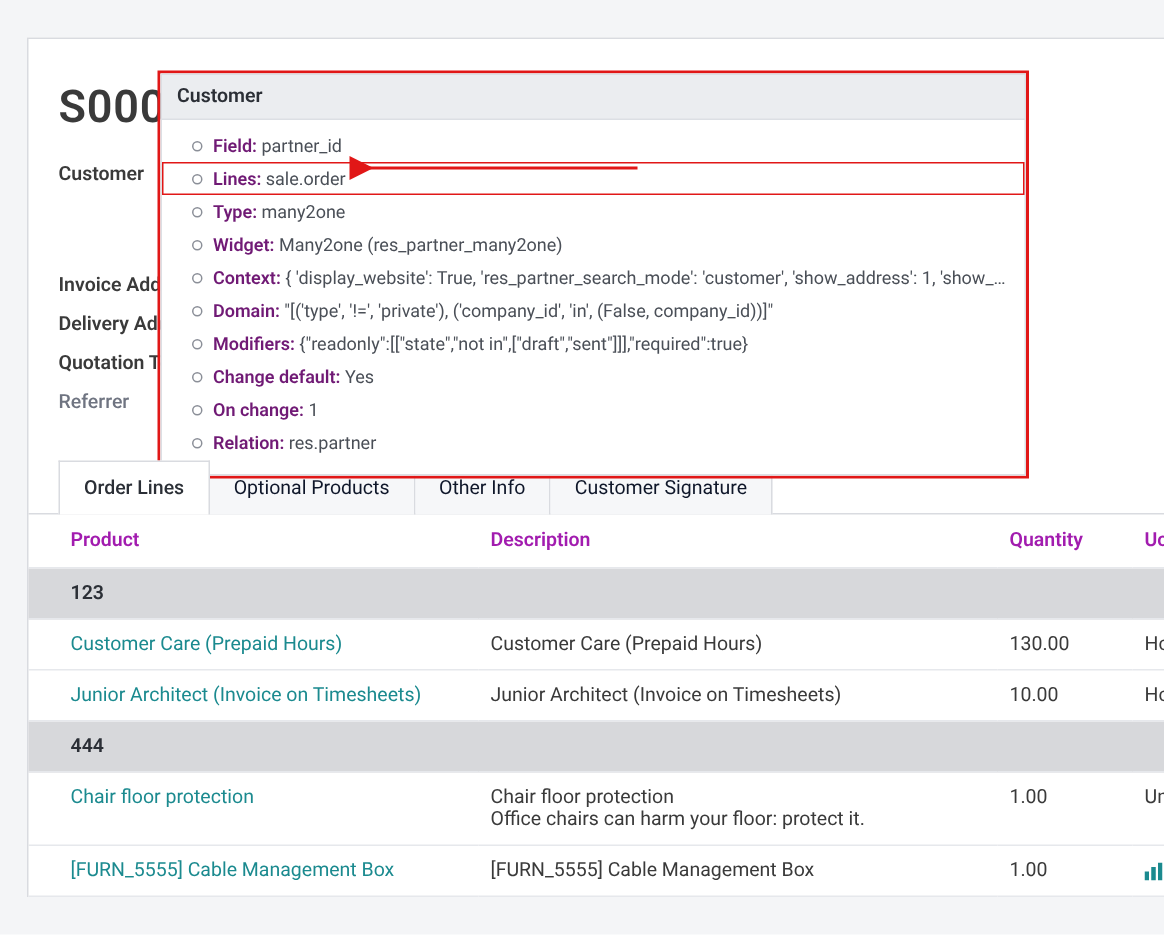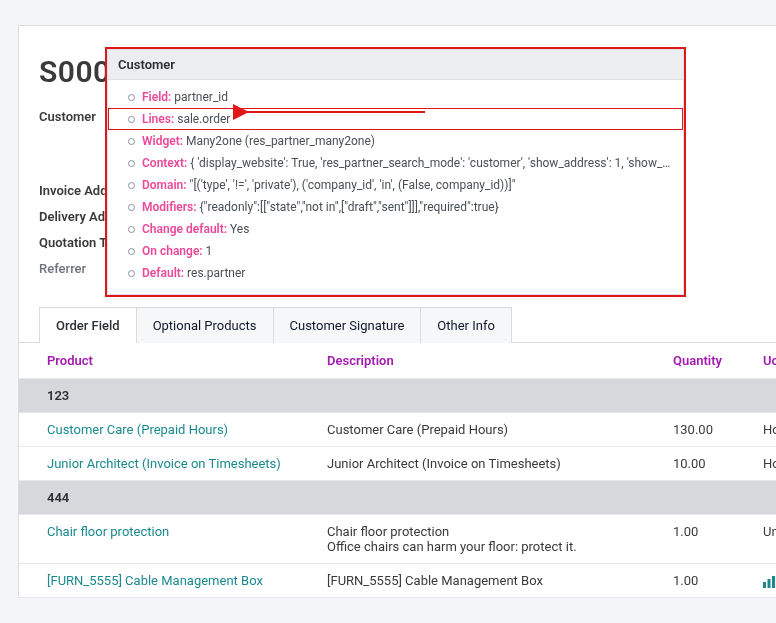--- a/index.html
+++ b/index.html
@@ -39,21 +39,21 @@
   tr.section td{background:var(--section);font-weight:600;color:#2b2f36;}
   .link{color:var(--teal);}
   .chart-icon{display:inline-block;vertical-align:middle;margin-right:4px;}
   
   .tooltip-wrap{position:absolute;left:105px;top:47px;width:581px;border:2px solid #e11717;background:transparent;padding:0;}
   .tt-title{background:#ebedf0;border:1px solid #dcdfe4;padding:7px 10px;font-weight:600;color:#2b2f36;font-size:13px;}
   .tt-body{background:#fff;border:1px solid #dcdfe4;border-top:none;padding:6px 0 10px 0;font-size:12px;color:#4a4f57;}
   .tt-body ul{margin:0;padding:0;list-style:none;}
   .tt-body li{position:relative;padding:2px 10px 2px 34px;line-height:1.5;overflow:hidden;text-overflow:ellipsis;white-space:nowrap;}
   .tt-body li::before{content:"";position:absolute;left:20px;top:8px;width:5px;height:5px;border:1px solid #8b8f98;border-radius:50%;}
-  .tt-body li b{color:#ec4899;font-weight:600;}
+  .tt-body li b{color:#701a75;font-weight:600;}
   .tt-body li.hl{outline:1px solid #e11717;outline-offset:-1px;}
   
   .arrow{position:absolute;left:240px;top:106px;pointer-events:none;}
   .arrow svg{overflow:visible;}
 </style>
 </head>
 <body>
 
 <div class="viewport">
   <div class="sheet">
@@ -84,24 +84,24 @@
         </div>
       </div>
       <div class="right">
         <div class="rightval">04/20/</div>
         <div class="rightval">03/21/</div>
         <div class="rightval">Public I</div>
       </div>
     </div>
 
     <div class="tabs">
-      <div class="tab active">Order Field</div>
+      <div class="tab active">Order Lines</div>
       <div class="tab">Optional Products</div>
+      <div class="tab">Other Info</div>
       <div class="tab">Customer Signature</div>
-      <div class="tab">Other Info</div>
     </div>
     <div class="tabline"></div>
 
     <table>
       <thead>
         <tr>
           <th style="width:300px">Product</th>
           <th>Description</th>
           <th class="qty" style="width:90px">Quantity</th>
           <th style="width:60px">UoM</th>
@@ -145,27 +145,28 @@
         </tbody>
     </table>
   </div>
 
   <div class="tooltip-wrap">
     <div class="tt-title">Customer</div>
     <div class="tt-body">
       <ul id="ttlist">
           <li><b>Field: </b>partner_id</li>
           <li class="hl"><b>Lines: </b>sale.order</li>
+          <li><b>Type: </b>many2one</li>
           <li><b>Widget: </b>Many2one (res_partner_many2one)</li>
           <li><b>Context: </b>{ 'display_website': True, 'res_partner_search_mode': 'customer', 'show_address': 1, 'show_vat': True, }</li>
           <li><b>Domain: </b>"[('type', '!=', 'private'), ('company_id', 'in', (False, company_id))]"</li>
           <li><b>Modifiers: </b>{"readonly":[["state","not in",["draft","sent"]]],"required":true}</li>
           <li><b>Change default: </b>Yes</li>
           <li><b>On change: </b>1</li>
-          <li><b>Default: </b>res.partner</li>
+          <li><b>Relation: </b>res.partner</li>
         </ul>
     </div>
   </div>
 
   <div class="arrow">
     <svg width="190" height="20">
       <defs>
         <marker id="ah" markerWidth="10" markerHeight="10" refX="2" refY="4" orient="auto">
           <path d="M8,0 L0,4 L8,8 Z" fill="#e11717"></path>
         </marker>

